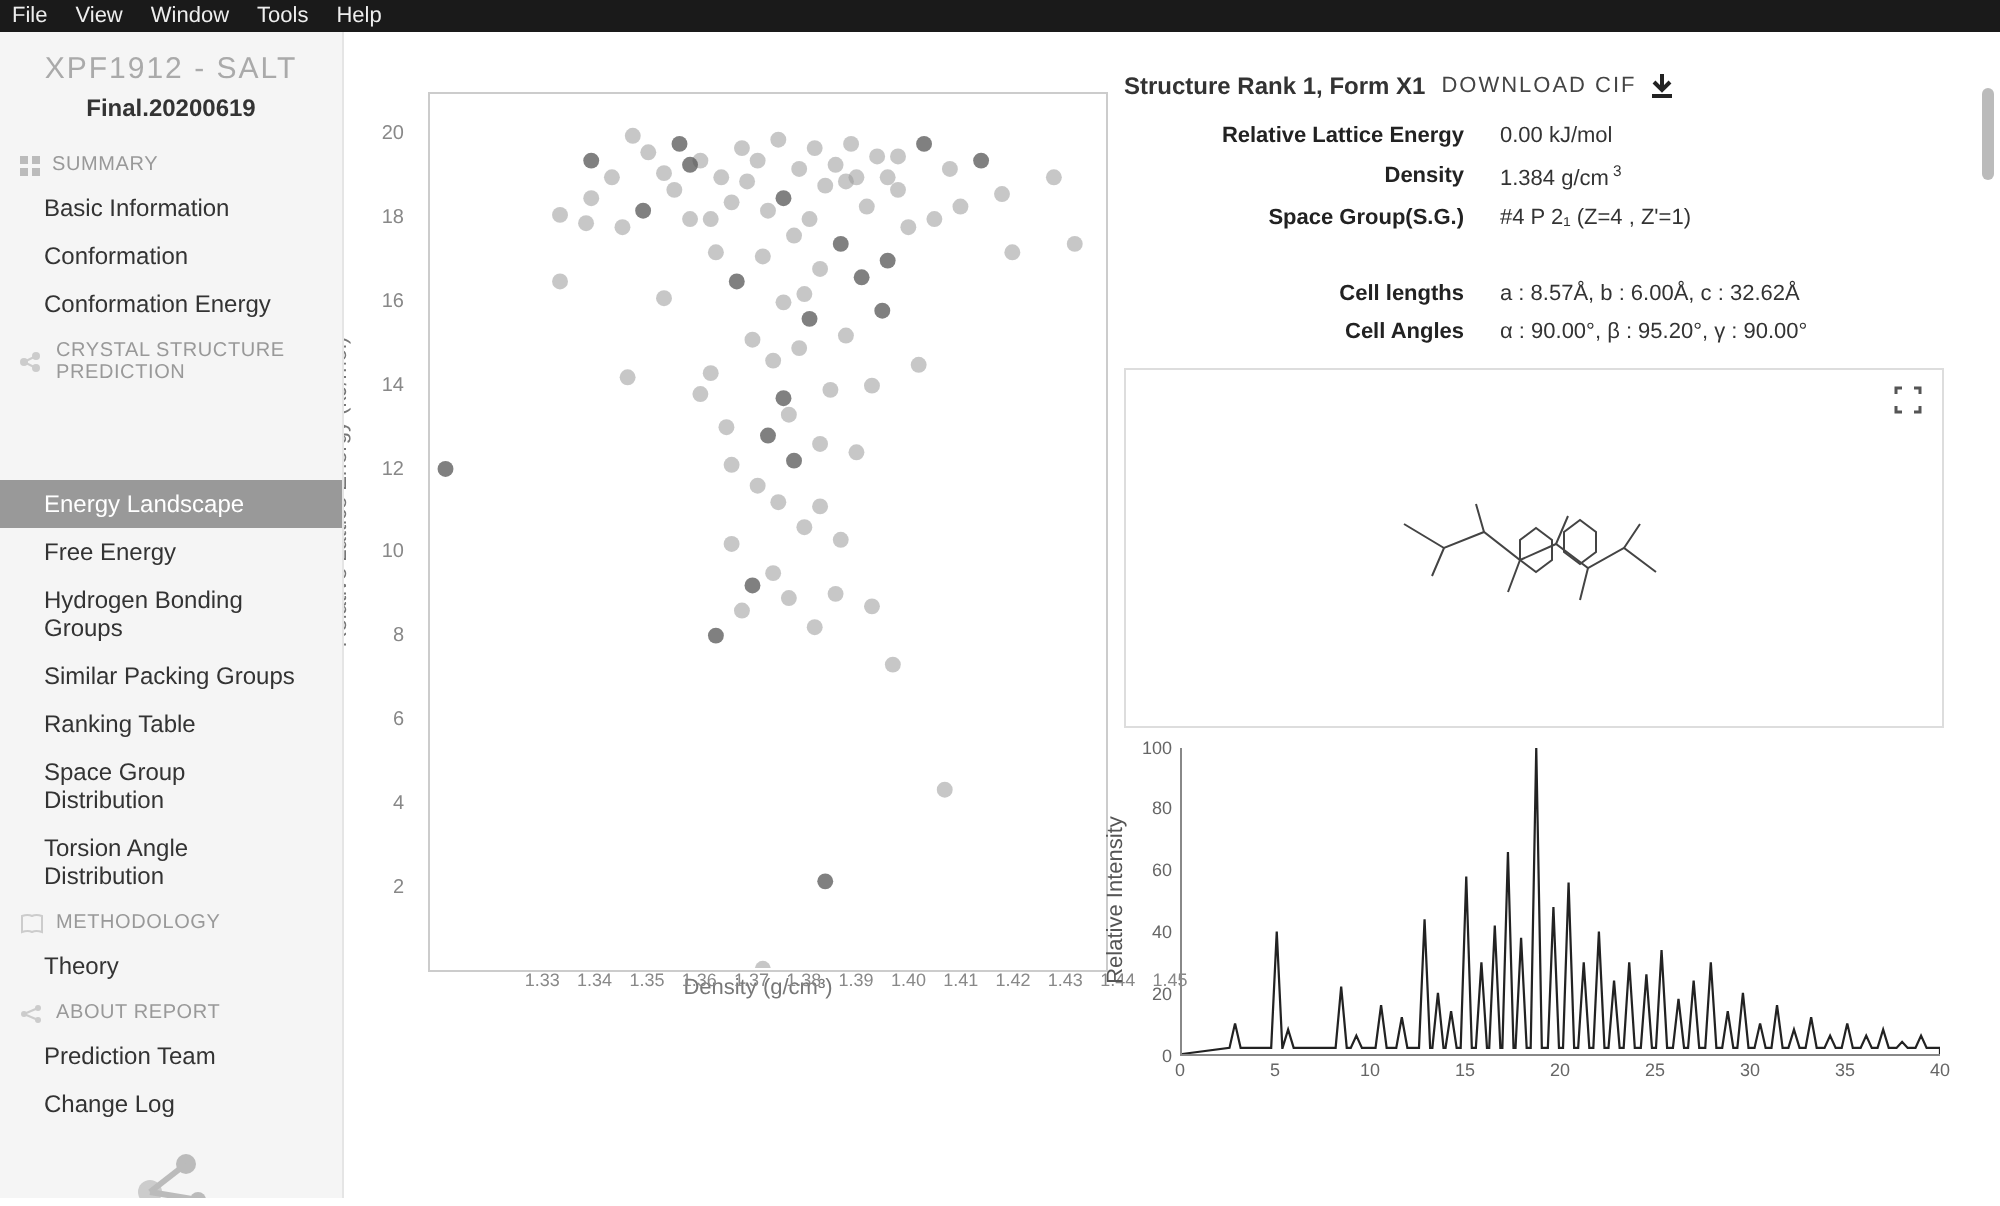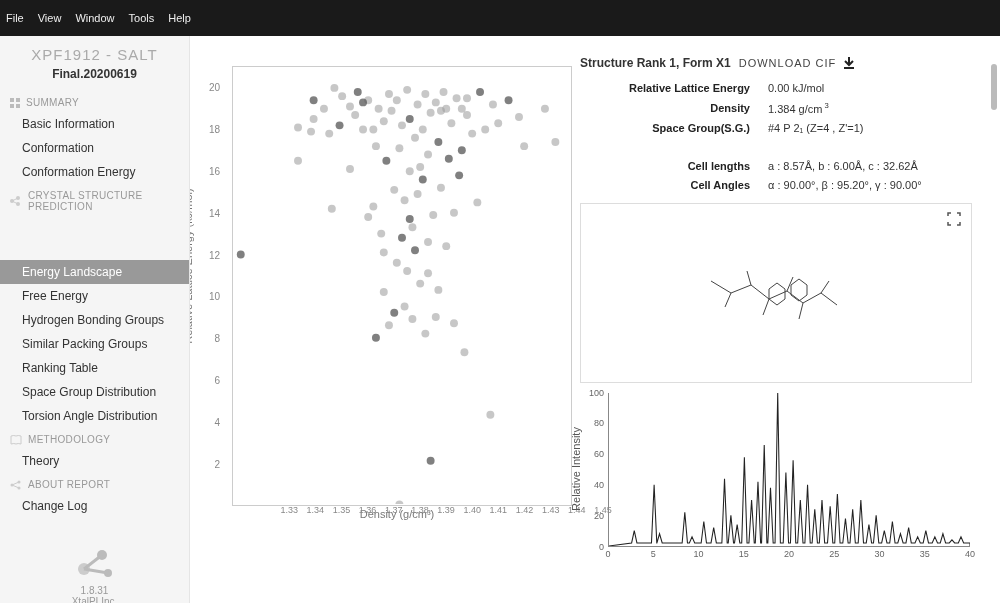--- a/index.html
+++ b/index.html
@@ -8,31 +8,31 @@
     font-size: 12px;
     color: #333;
     background: #fff;
     width: 1000px;
     height: 603px;
     overflow: hidden;
   }
   .menubar {
     background: #1a1a1a;
     color: #eee;
-    height: 36px;
+    height: 16px;
     display: flex;
     align-items: center;
     padding: 0 6px;
     gap: 14px;
     font-size: 11px;
   }
   .menubar span { cursor: default; }
   .app-body { display: flex; height: calc(100% - 20px); }
   .sidebar {
-    width: 190px;
+    width: 172px;
     background: #f5f5f5;
     border-right: 1px solid #e5e5e5;
     display: flex;
     flex-direction: column;
     overflow-y: auto;
   }
   .proj-title {
     text-align: center;
     color: #aaa;
     font-size: 15px;
@@ -219,20 +219,21 @@
     <div class="section-head">
       <svg width="12" height="10">
           <circle cx="2" cy="5" r="1.5" fill="#ccc"></circle>
           <circle cx="9" cy="2" r="1.5" fill="#ccc"></circle>
           <circle cx="9" cy="8" r="1.5" fill="#ccc"></circle>
           <line x1="2" y1="5" x2="9" y2="2" stroke="#ccc"></line>
           <line x1="2" y1="5" x2="9" y2="8" stroke="#ccc"></line>
         </svg>
       <span>ABOUT REPORT</span>
     </div>
+    <div class="nav-item">Prediction Team</div>
     <div class="nav-item">Change Log</div>
 
     <div class="sidebar-footer">
       <svg width="46" height="36">
         <circle cx="12" cy="24" r="6" fill="#ccc"></circle>
           <circle cx="30" cy="10" r="5" fill="#bbb"></circle>
           <circle cx="36" cy="28" r="4" fill="#bbb"></circle>
         <line x1="12" y1="24" x2="30" y2="10" stroke="#bbb" stroke-width="3"></line>
           <line x1="12" y1="24" x2="36" y2="28" stroke="#bbb" stroke-width="3"></line>
       </svg>

